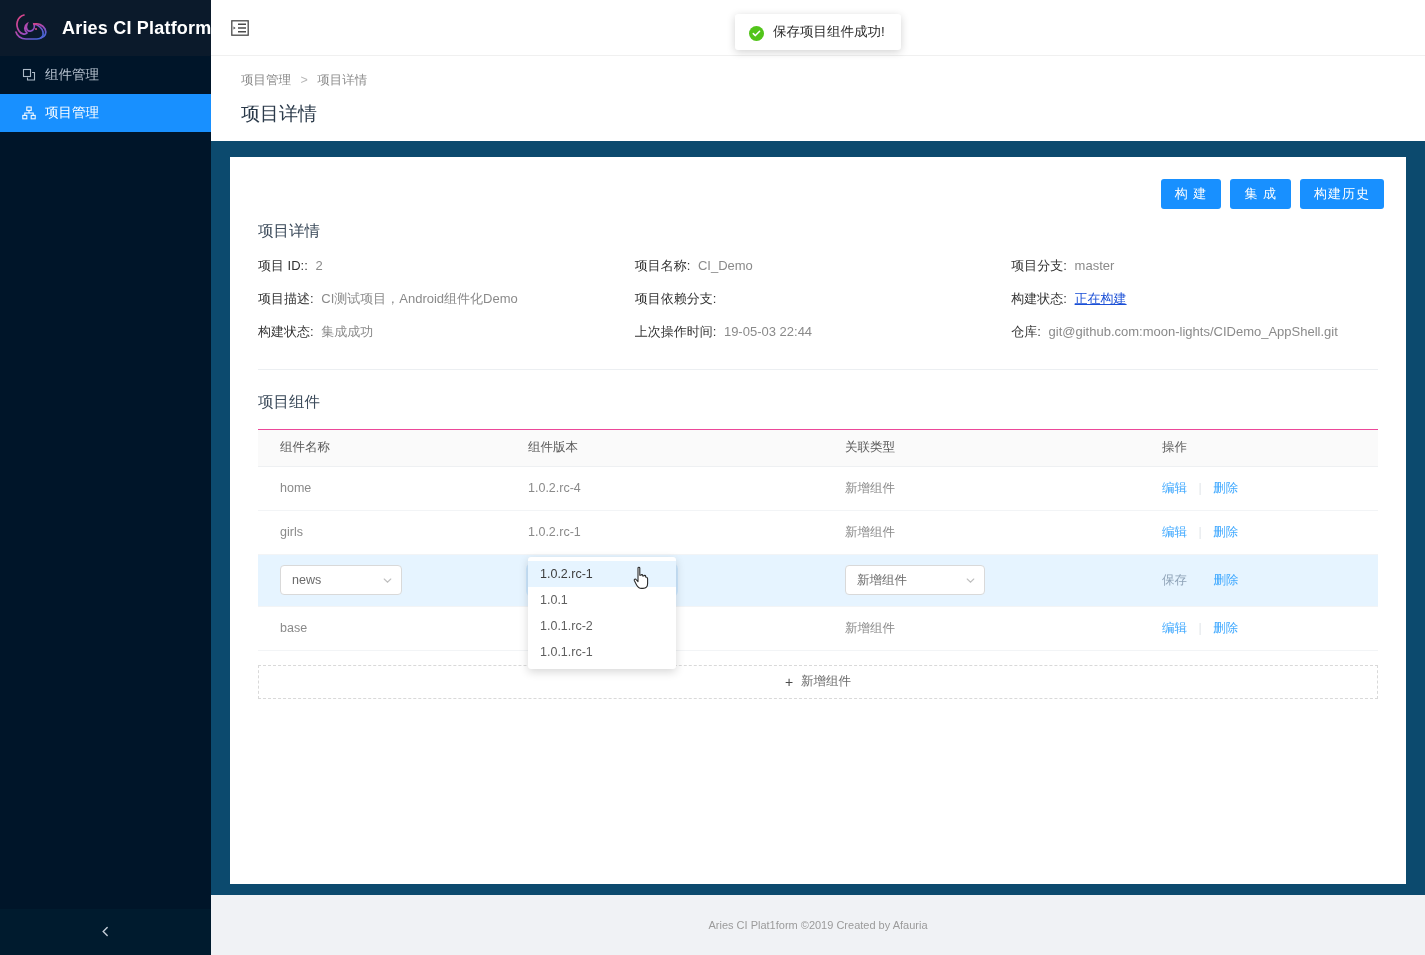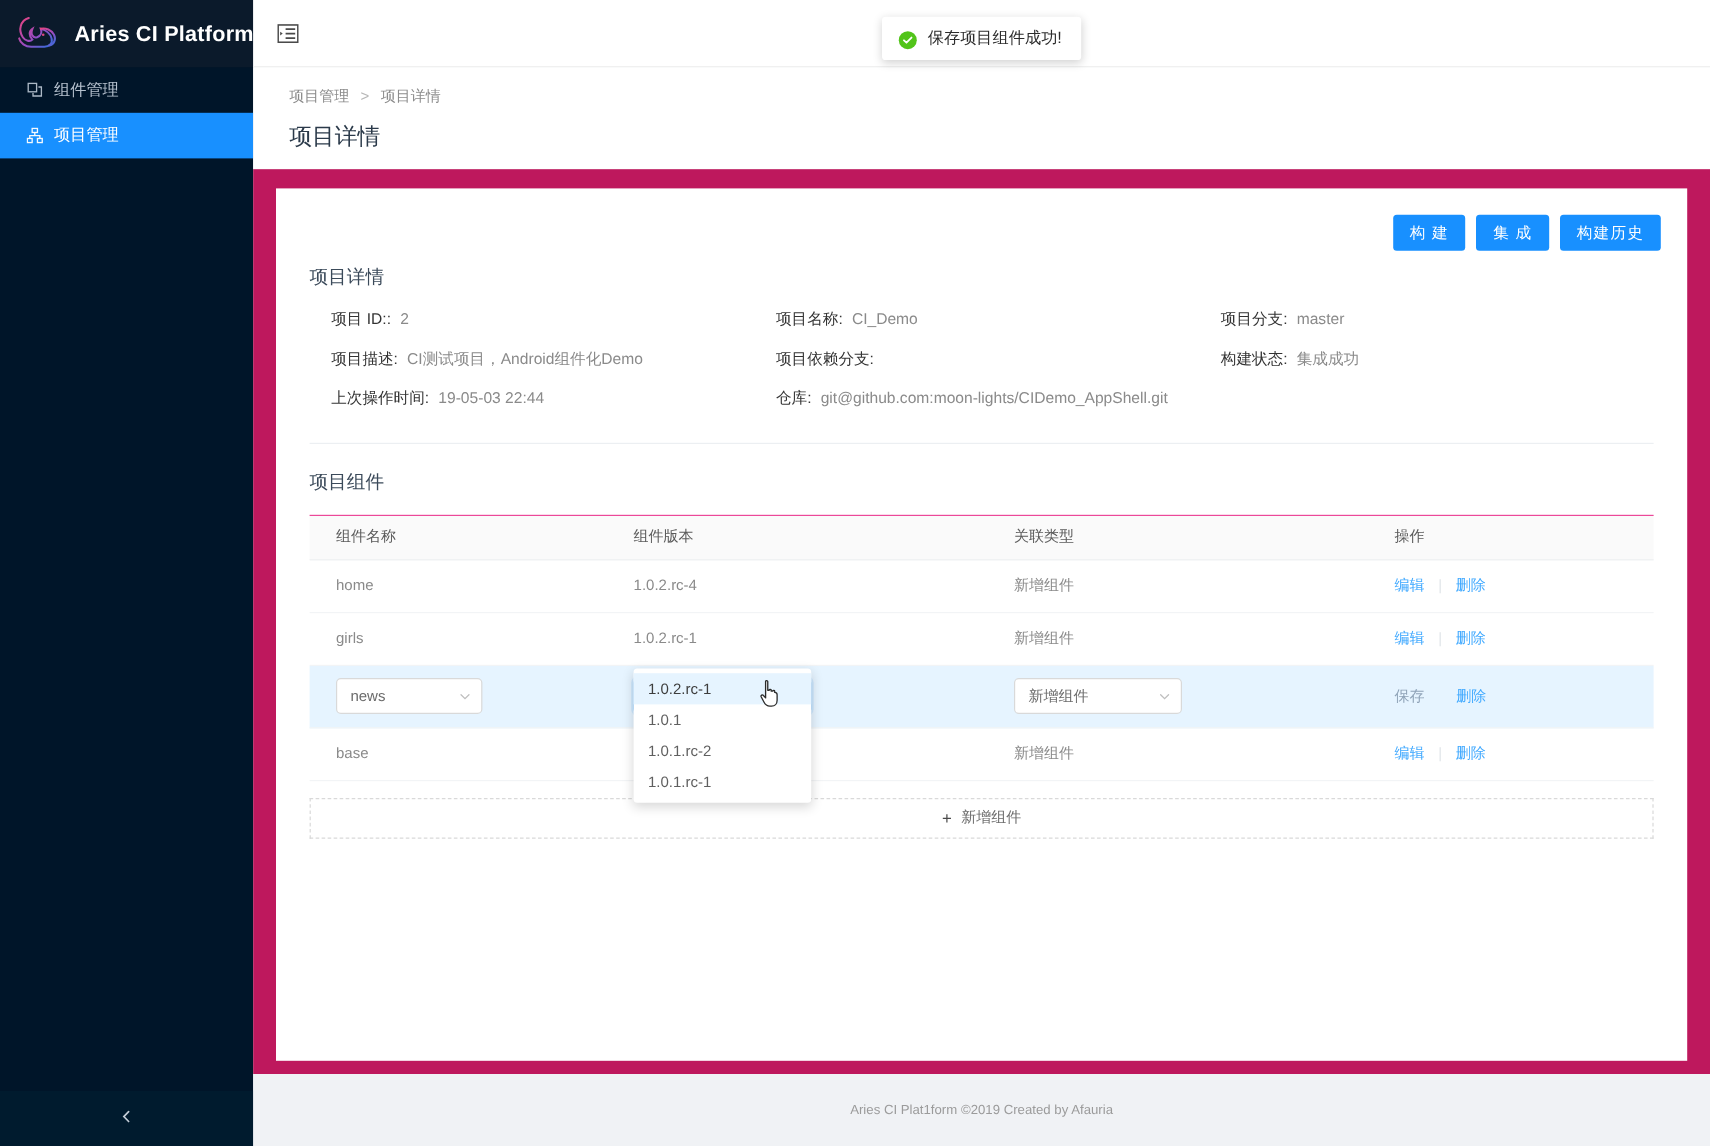--- a/index.html
+++ b/index.html
@@ -62,34 +62,34 @@
     display: inline-flex; align-items: center; justify-content: center; flex: none;
   }
   .toast .chk svg { display: block; }
 
   .page-head { padding: 16px 0 14px 30px; background: #ffffff; }
   .crumb { font-size: 12.5px; color: #8c8c8c; }
   .crumb .sep { margin: 0 6px; color: #b7b7b7; }
   .crumb a { color: #8c8c8c; text-decoration: none; cursor: pointer; }
   .page-title { margin-top: 12px; font-size: 19px; color: #2b3a4a; }
 
-  .content-area { flex: 1 1 auto; background: #be185d; padding: 16px 19px 0 19px; overflow: hidden; }
+  .content-area { flex: 1 1 auto; background: #0c4a6e; padding: 16px 19px 0 19px; overflow: hidden; }
   .card {
     background: #ffffff; min-height: 727px; padding: 22px 18px 20px 18px;
     position: relative;
   }
   .btn-row { display: flex; justify-content: flex-end; gap: 9px; margin: 0 4px 12px 0; }
   .btn {
     background: #1890ff; color: #ffffff; border: none; border-radius: 3px;
     font-size: 13px; padding: 6px 14px; cursor: pointer;
     font-family: inherit; letter-spacing: 1px;
   }
   .section-title { font-size: 15.5px; color: #3b4a5a; margin: 0 0 16px 10px; }
 
-  .info-grid { display: grid; grid-template-columns: 1fr 1fr 1fr; margin: 0 0 0 28px; }
+  .info-grid { display: grid; grid-template-columns: 1fr 1fr 1fr; margin: 0 0 0 10px; }
   .info-cell { font-size: 13px; color: #4a4a4a; margin-bottom: 16px; line-height: 1.3; }
   .info-label { color: #333333; }
   .info-value { color: #8a8a8a; margin-left: 4px; }
   .info-value.link { color: #1a4fd6; text-decoration: underline; cursor: pointer; }
 
   .divider { height: 1px; background: #eceff2; margin: 12px 10px 22px 10px; }
 
   
   .tbl { margin: 0 10px; position: relative; }
   .tbl-head {
@@ -259,20 +259,24 @@
           </div>
 
           <div class="info-cell">
             <span class="info-label">项目描述:</span>
             <span class="info-value">CI测试项目，Android组件化Demo</span>
           </div>
           <div class="info-cell">
             <span class="info-label">项目依赖分支:</span>
             <span class="info-value"></span>
           </div>
+          <div class="info-cell">
+            <span class="info-label">构建状态:</span>
+            <span class="info-value link">正在构建</span>
+          </div>
 
           <div class="info-cell">
             <span class="info-label">构建状态:</span>
             <span class="info-value">集成成功</span>
           </div>
           <div class="info-cell">
             <span class="info-label">上次操作时间:</span>
             <span class="info-value">19-05-03 22:44</span>
           </div>
           <div class="info-cell">

